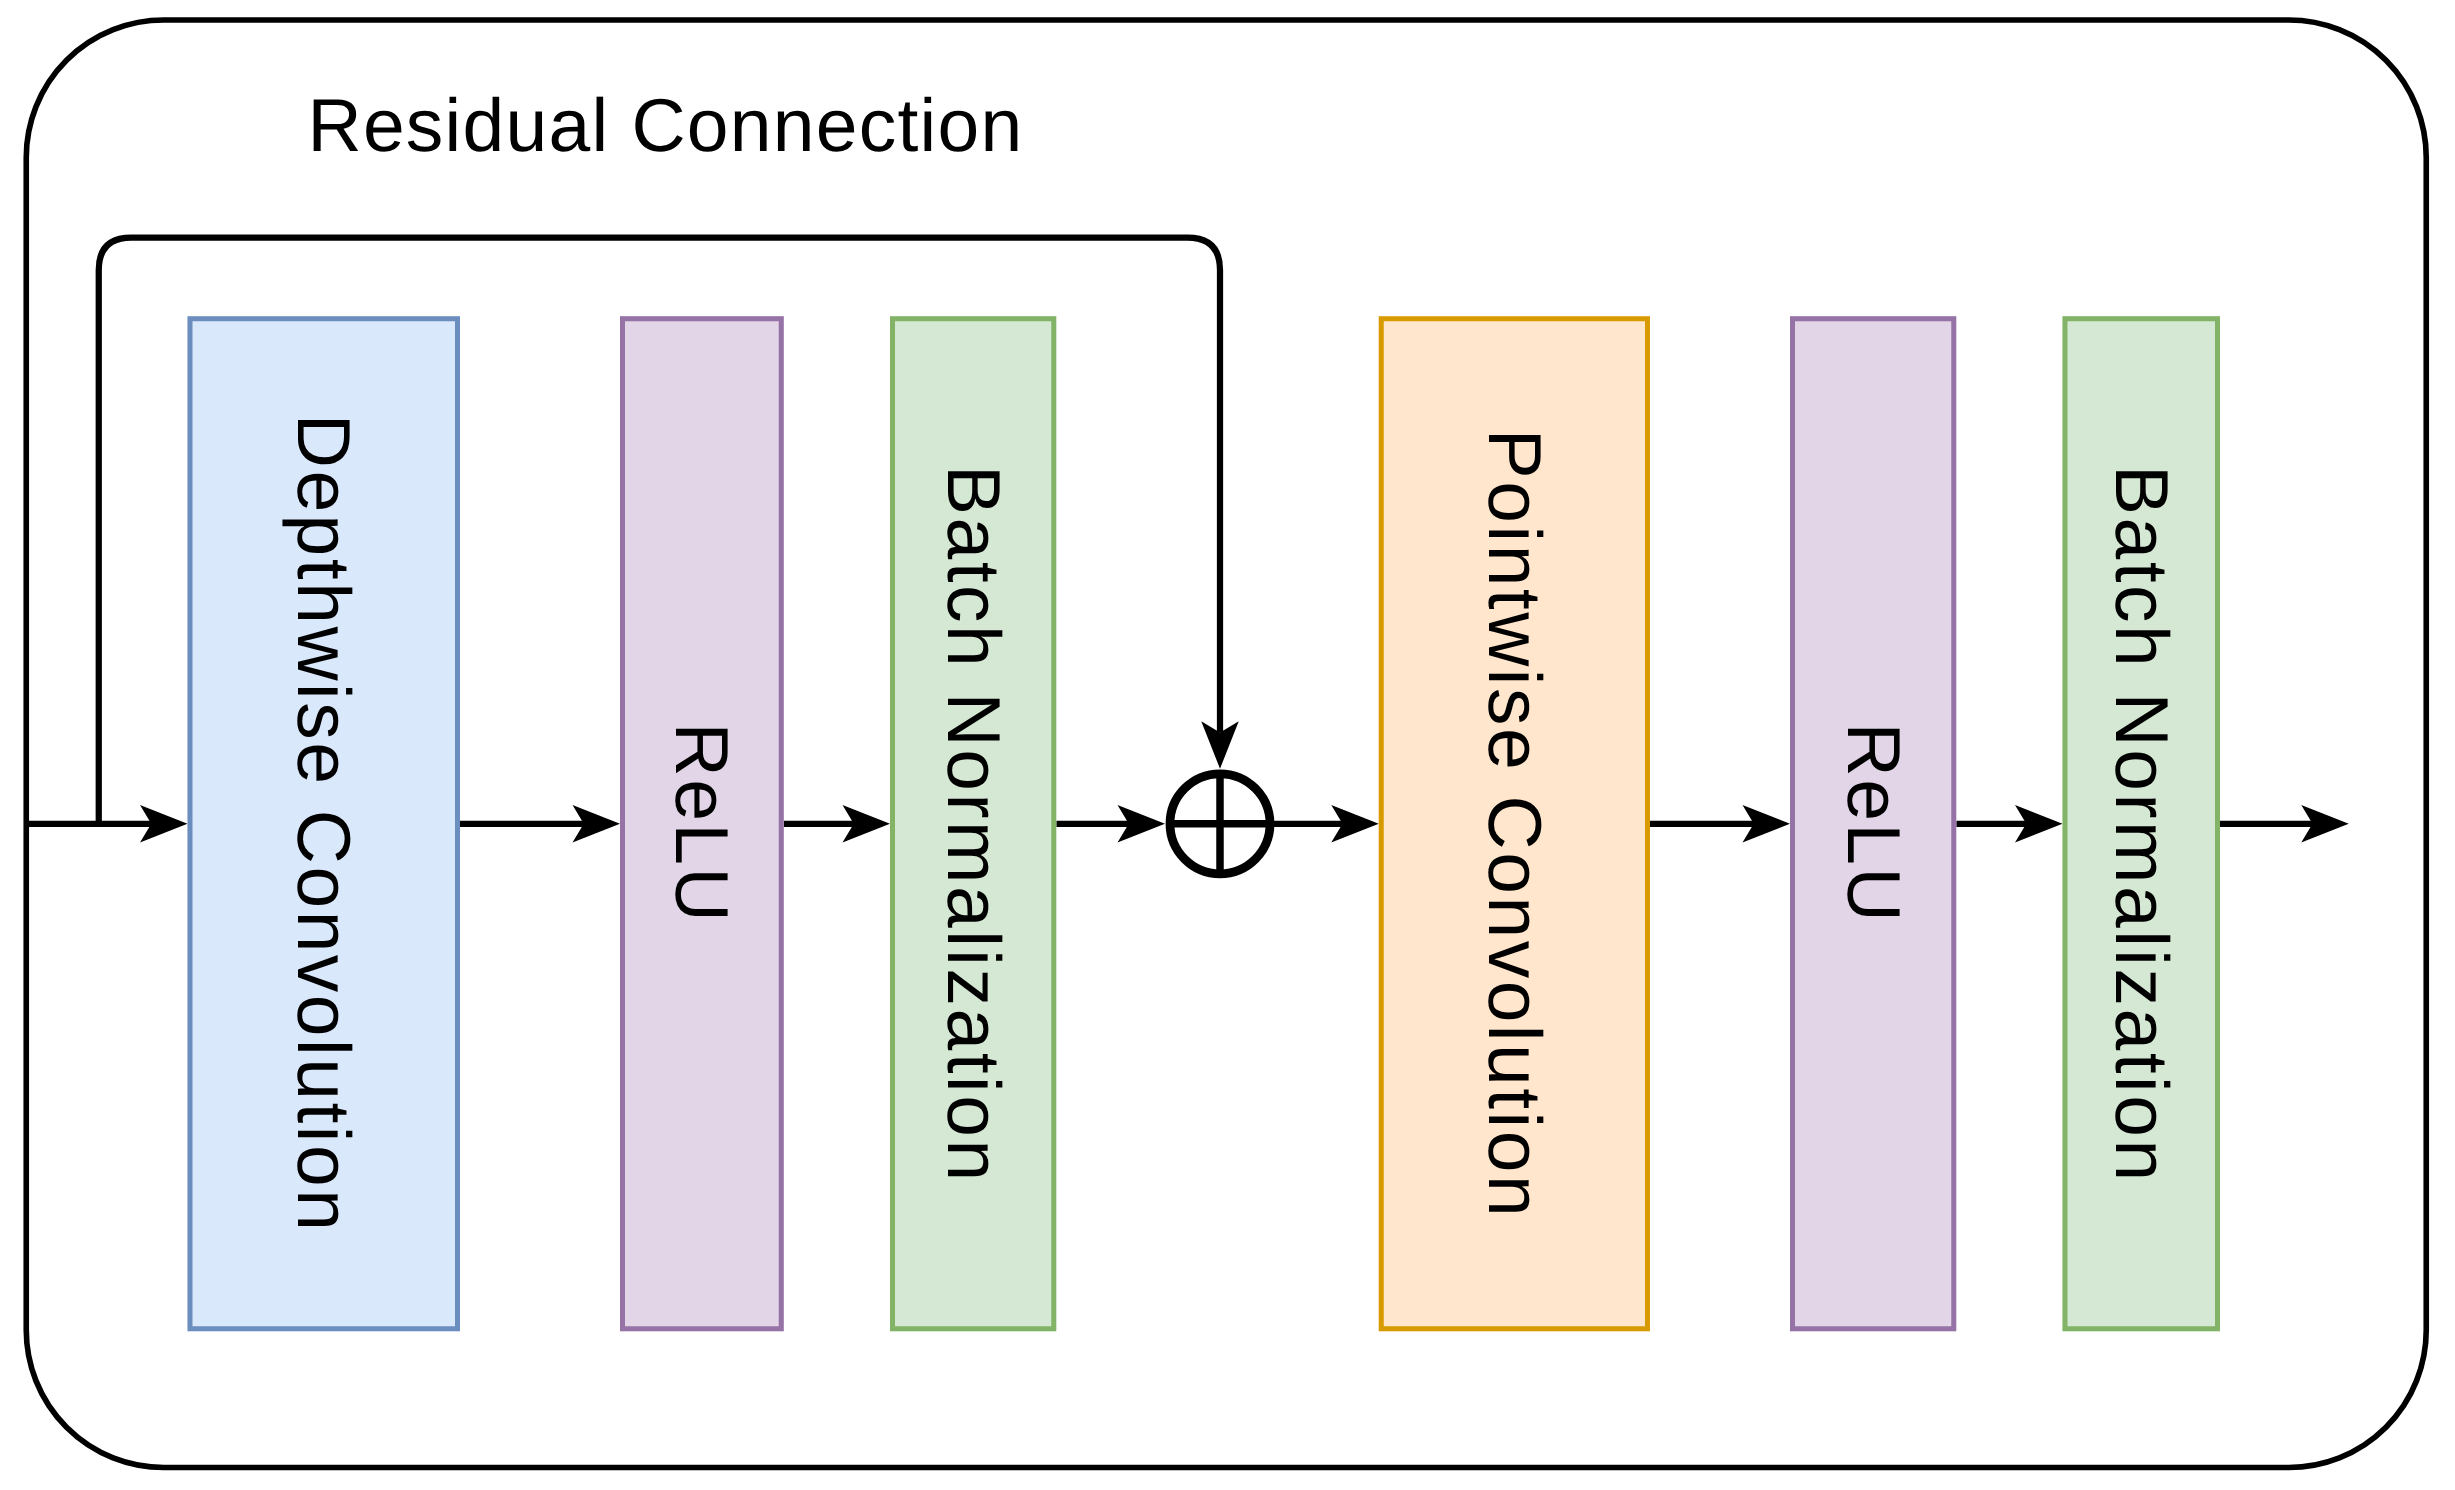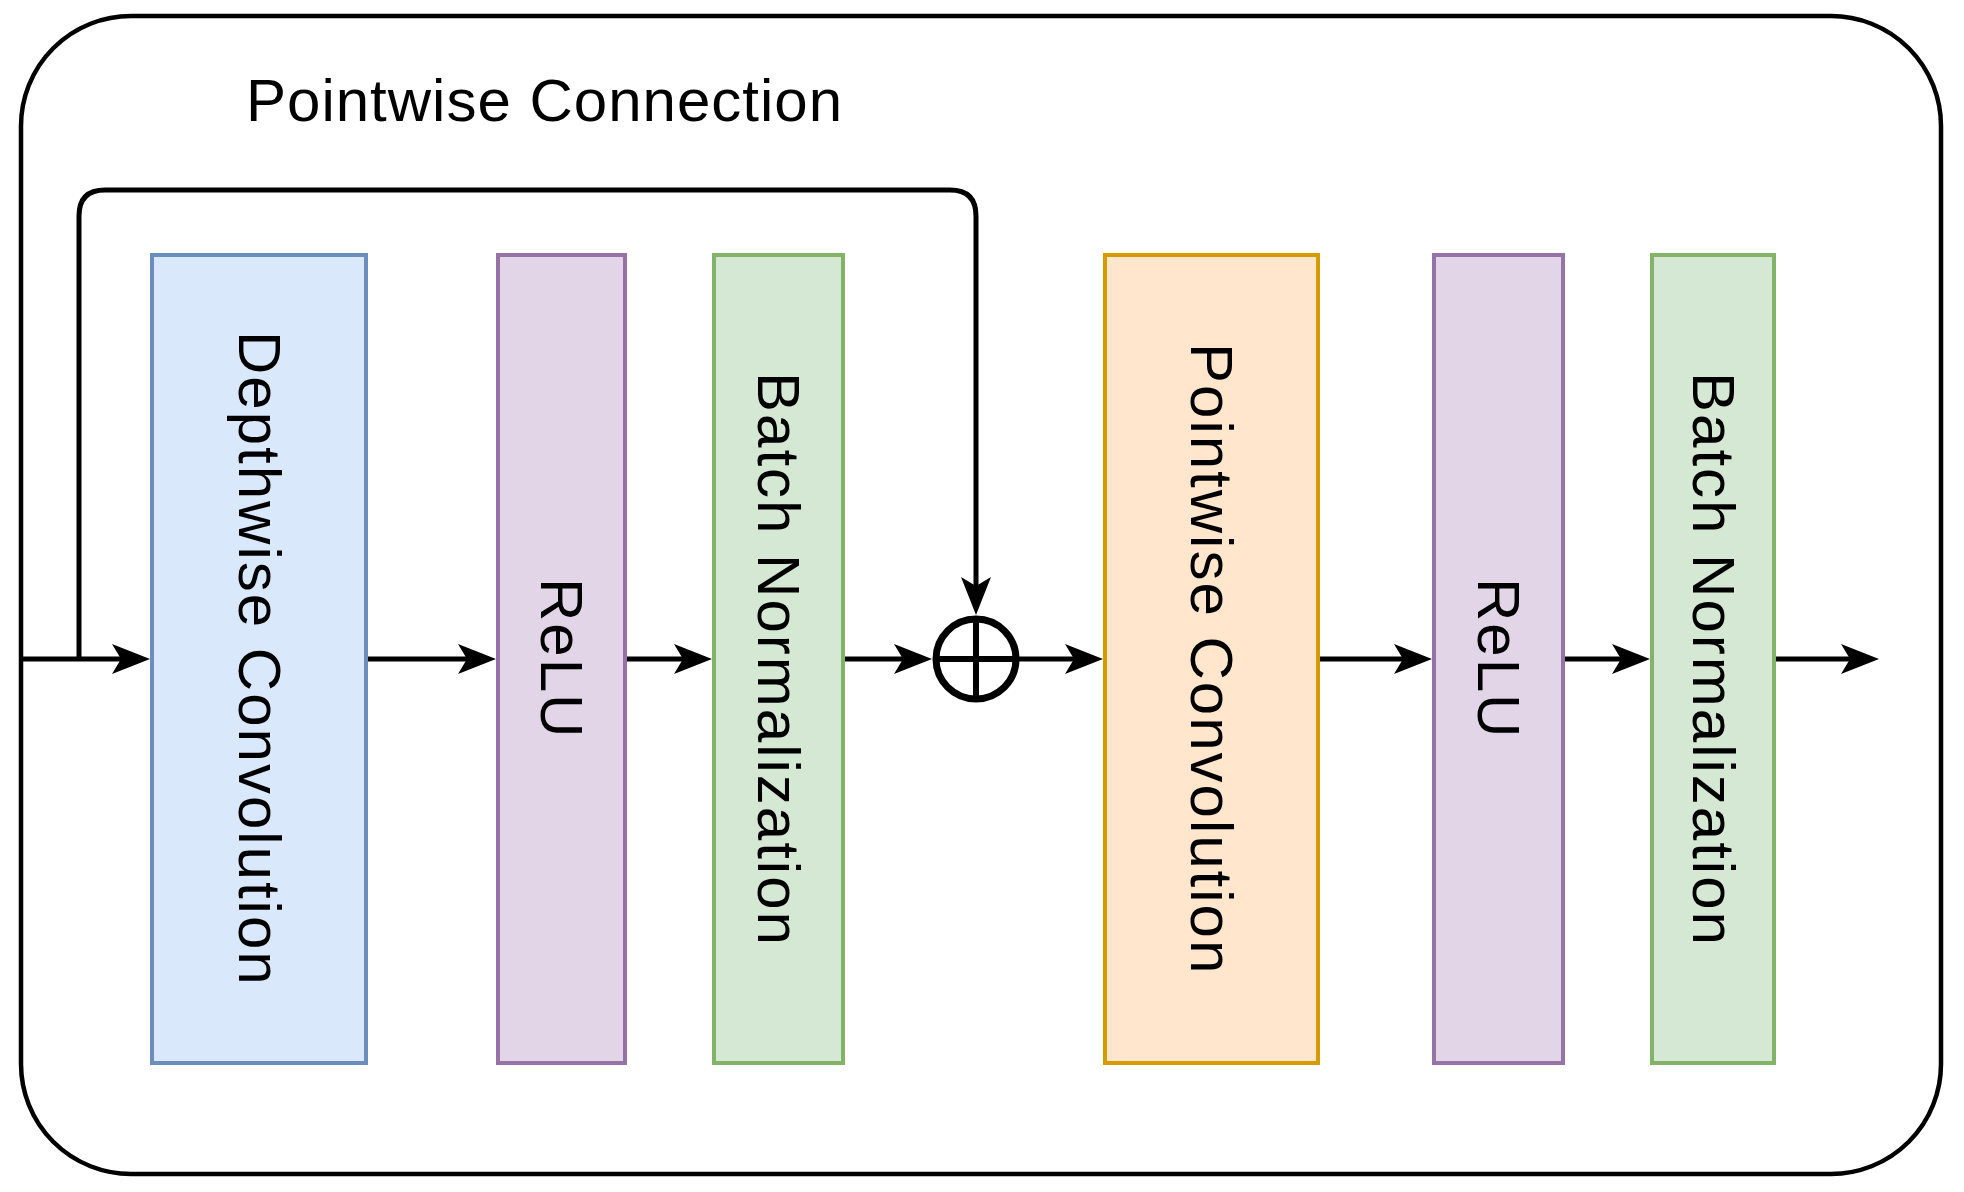--- a/index.html
+++ b/index.html
@@ -78,21 +78,21 @@
       <polygon points="1879,659 1841,644 1850,659 1841,674"></polygon>
     </g>
 
     <g stroke="#000000" fill="none" aria-label="elementwise-add">
       <circle cx="976" cy="659" r="40" stroke-width="7"></circle>
       <line x1="976" y1="619" x2="976" y2="699" stroke-width="6"></line>
       <line x1="936" y1="659" x2="1016" y2="659" stroke-width="6"></line>
     </g>
   </svg>
 
-  <div class="diagram-title">Pointwise Connection</div>
+  <div class="diagram-title">Residual Connection</div>
 
   <div class="block b-depthwise">
     <span class="vlabel">Depthwise Convolution</span>
   </div>
 
   <div class="block b-relu1">
     <span class="vlabel">ReLU</span>
   </div>
 
   <div class="block b-bn1">

